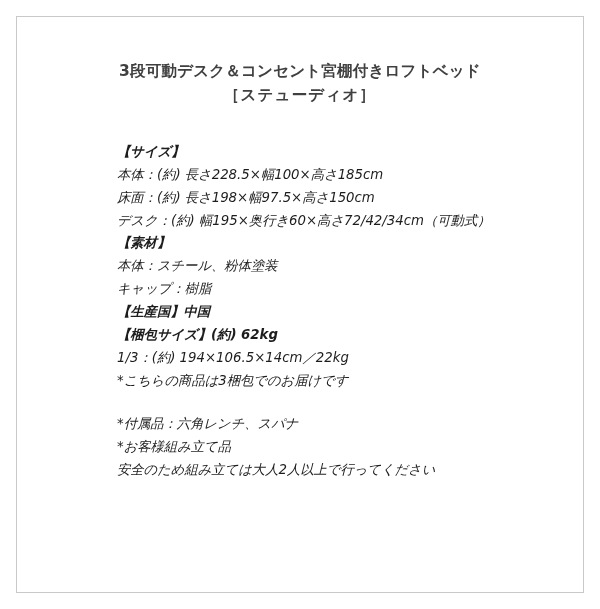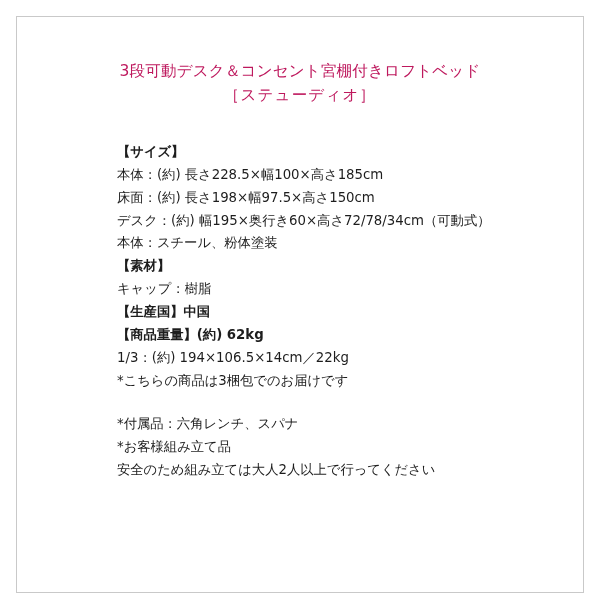--- a/index.html
+++ b/index.html
@@ -31,31 +31,32 @@
     border: 1px solid #c9c9c9;
     background: #ffffff;
   }
   .title-block {
     margin-top: 42px;
     text-align: center;
     line-height: 1.55;
   }
   .title-line {
     font-size: 15.5px;
-    font-weight: normal;
+    font-weight: bold;
     letter-spacing: 0.2px;
-    color: #be185d;
+    color: #404040;
   }
   .title-line.second {
     letter-spacing: 1.2px;
   }
   .spec-block {
     margin: 34px 0 16px 0;
     padding-left: 100px;
     padding-right: 28px;
+    font-style: italic;
   }
   .spec-line {
     font-size: 13.3px;
     line-height: 1.72;
     color: #1d1d1d;
     white-space: nowrap;
   }
   .spec-line.heading {
     font-weight: bold;
   }
@@ -71,26 +72,26 @@
 
     <div class="title-block">
       <div class="title-line">3段可動デスク＆コンセント宮棚付きロフトベッド</div>
       <div class="title-line second">［ステューディオ］</div>
     </div>
 
     <div class="spec-block">
       <div class="spec-line heading">【サイズ】</div>
       <div class="spec-line">本体：(約) 長さ228.5×幅100×高さ185cm</div>
       <div class="spec-line">床面：(約) 長さ198×幅97.5×高さ150cm</div>
-      <div class="spec-line">デスク：(約) 幅195×奥行き60×高さ72/78/34cm（可動式）</div>
+      <div class="spec-line">デスク：(約) 幅195×奥行き60×高さ72/42/34cm（可動式）</div>
+      <div class="spec-line heading">【素材】</div>
       <div class="spec-line">本体：スチール、粉体塗装</div>
-      <div class="spec-line heading">【素材】</div>
       <div class="spec-line">キャップ：樹脂</div>
       <div class="spec-line heading">【生産国】中国</div>
-      <div class="spec-line heading">【商品重量】(約) 62kg</div>
+      <div class="spec-line heading">【梱包サイズ】(約) 62kg</div>
       <div class="spec-line">1/3：(約) 194×106.5×14cm／22kg</div>
       <div class="spec-line">*こちらの商品は3梱包でのお届けです</div>
       <div class="spec-line gap-before">*付属品：六角レンチ、スパナ</div>
       <div class="spec-line">*お客様組み立て品</div>
       <div class="spec-line">安全のため組み立ては大人2人以上で行ってください</div>
     </div>
 
   </div>
 </div>
 

